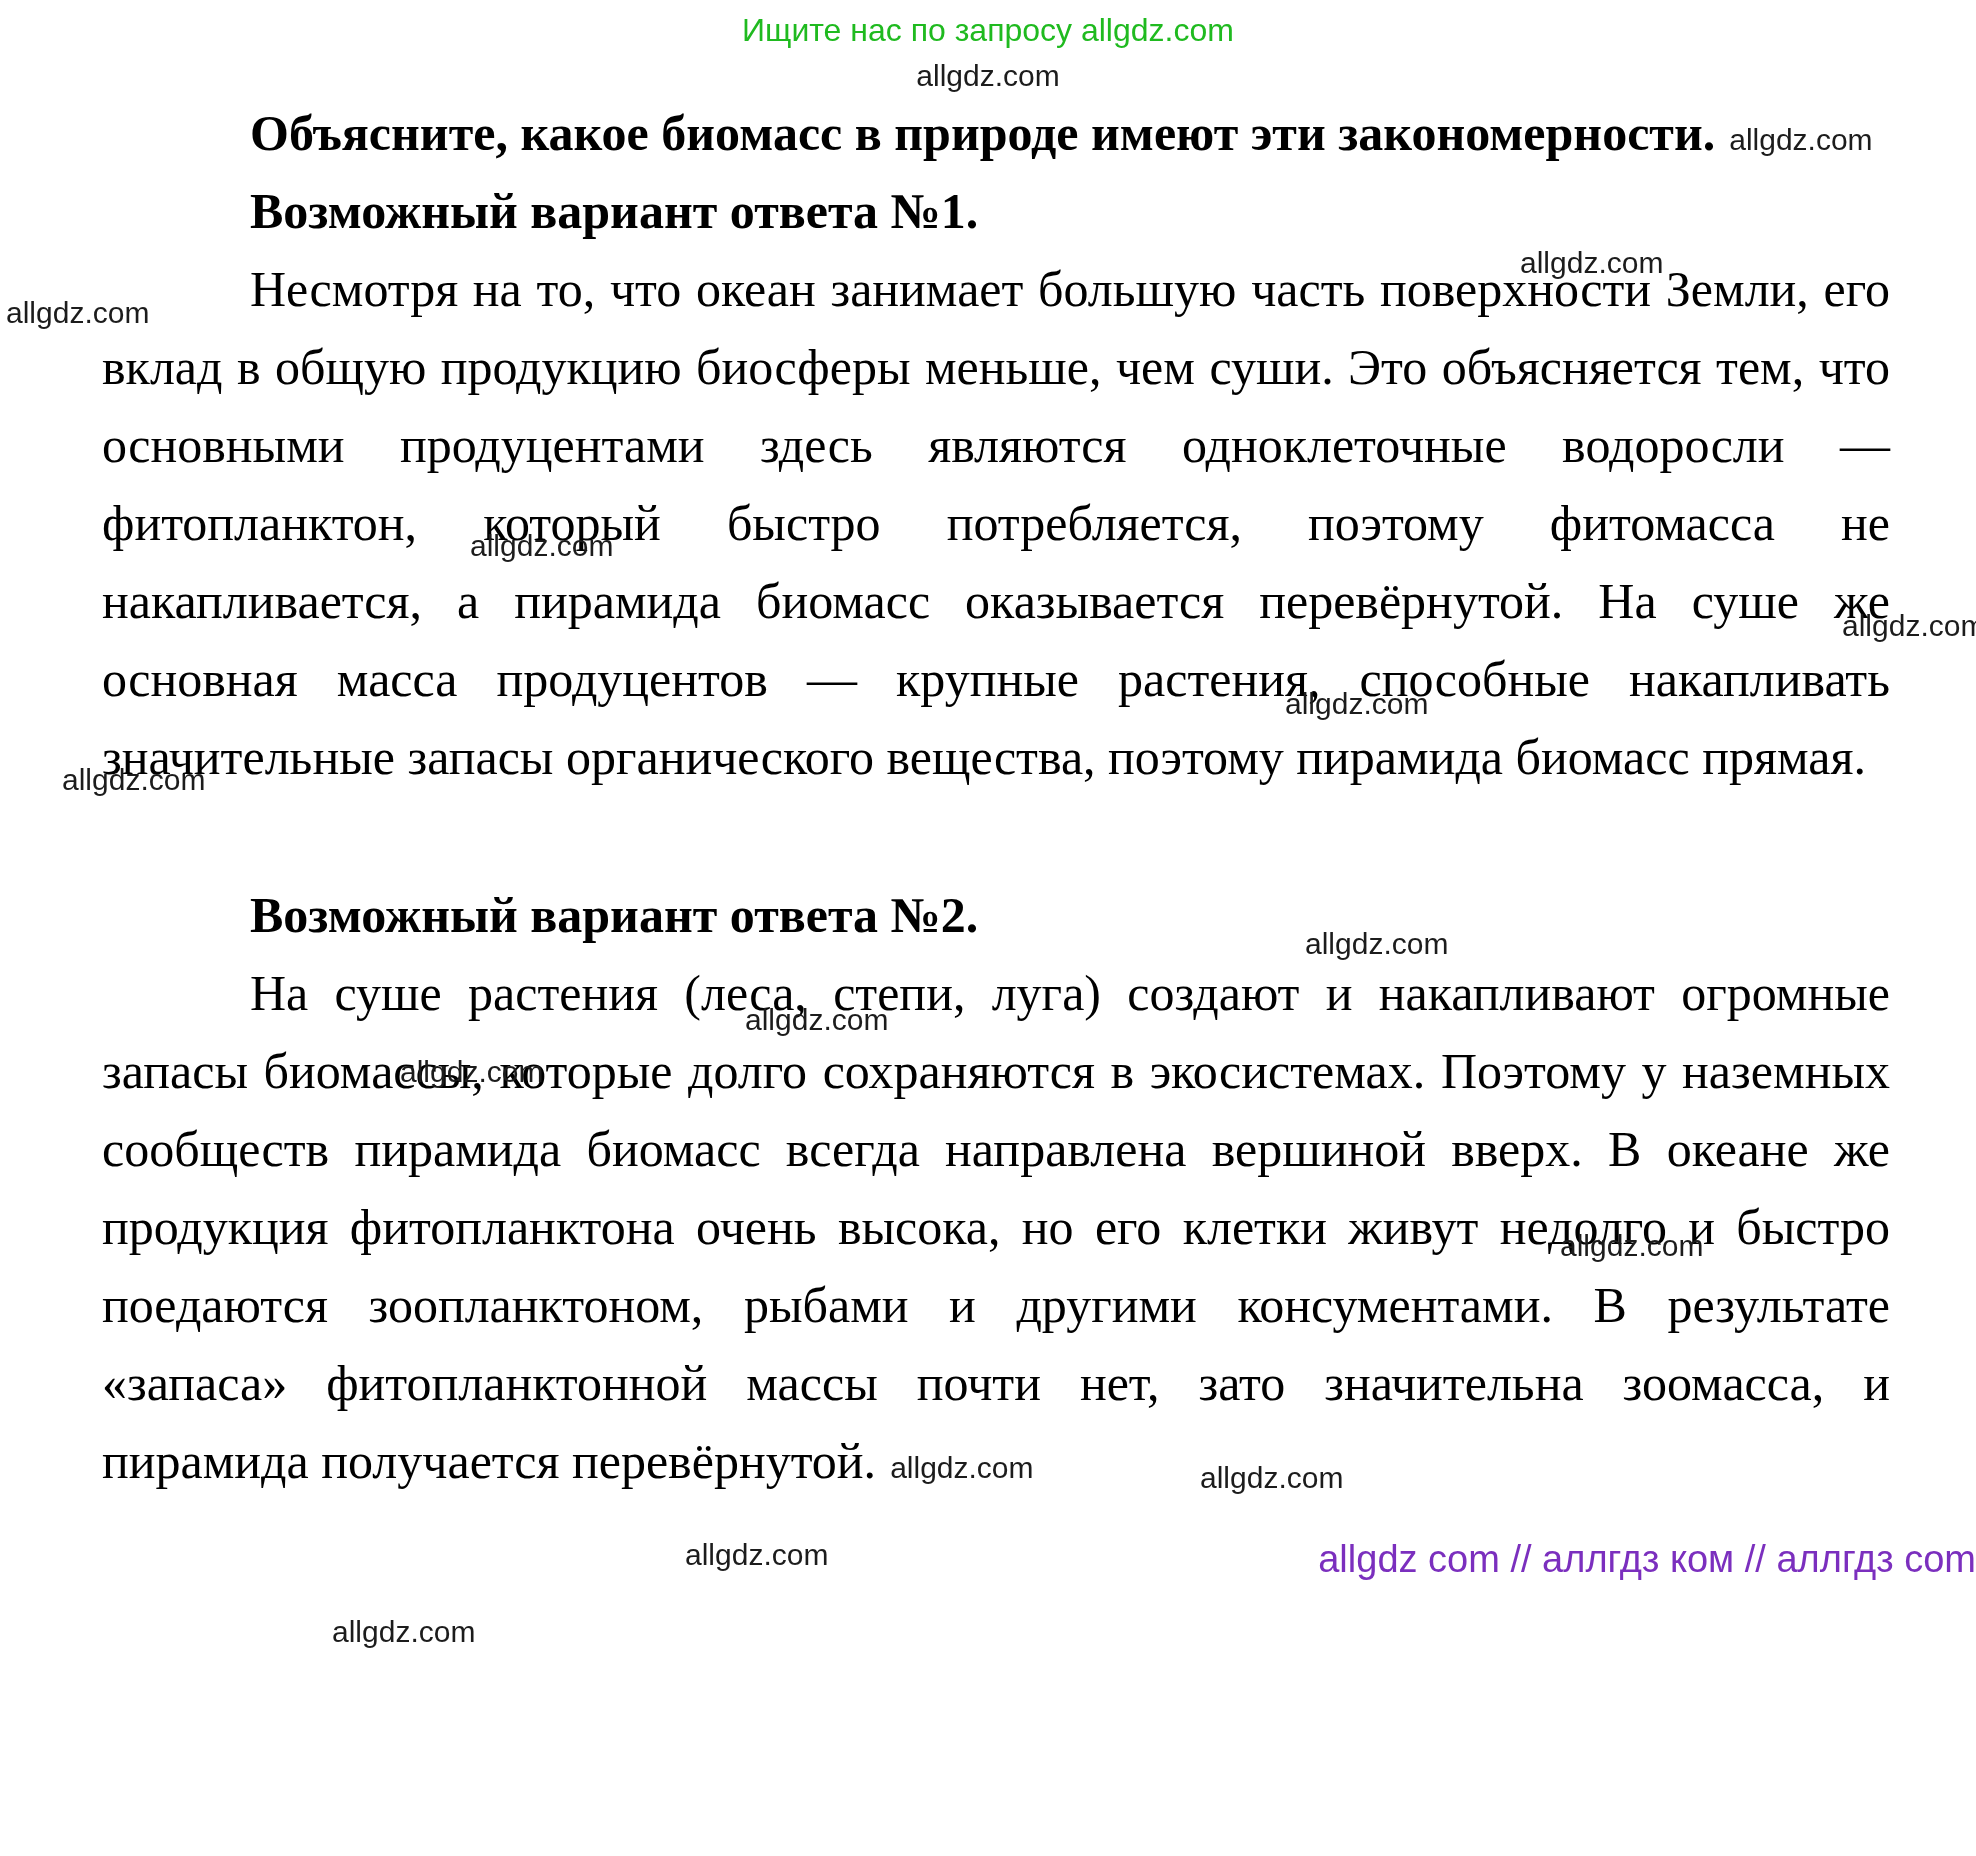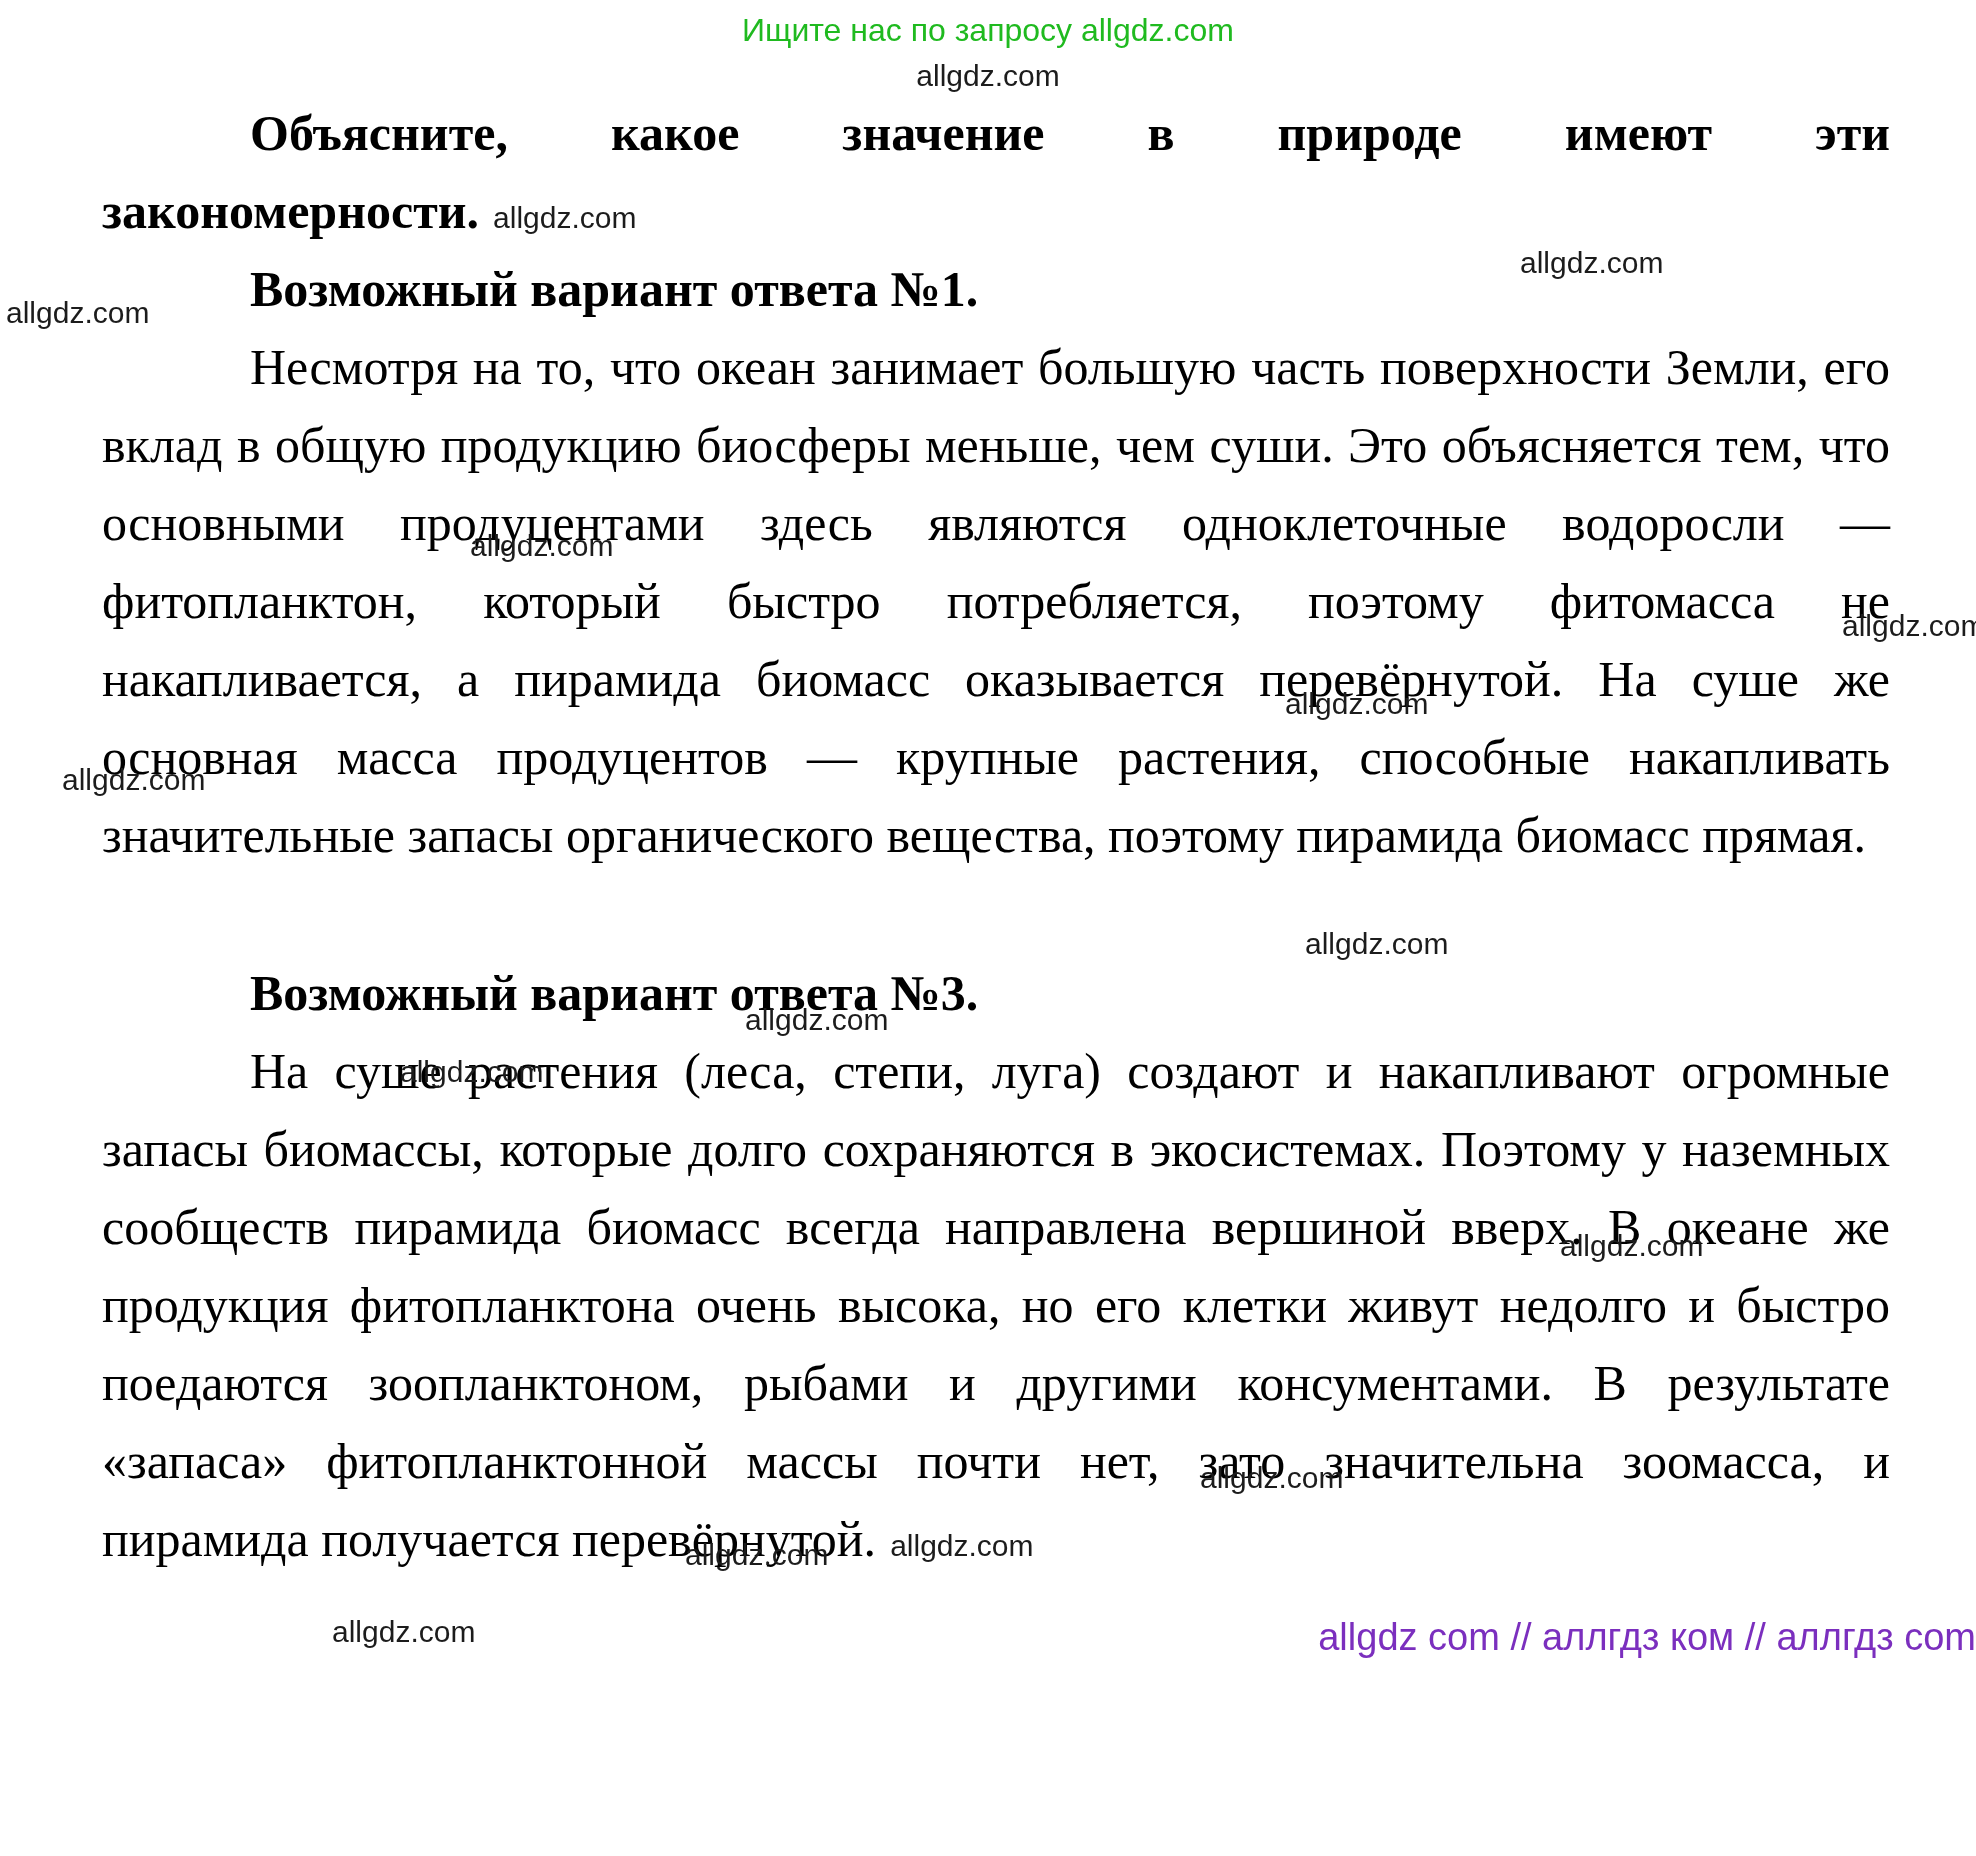--- a/index.html
+++ b/index.html
@@ -72,27 +72,27 @@
 <body>
 
 <div class="page">
 
   <div class="banner">Ищите нас по запросу allgdz.com</div>
 
   <span class="wm wm-center">allgdz.com</span>
 
   <div class="content">
 
-    <p class="para bold"><span>Объясните, какое значение в природе имеют эти закономерности.</span><span class="wm inline-wm">allgdz.com</span></p>
+    <p class="para bold"><span>Объясните, какое биомасс в природе имеют эти закономерности.</span><span class="wm inline-wm">allgdz.com</span></p>
 
     <h2 class="answer-title"><span>Возможный вариант ответа №1.</span></h2>
 
     <p class="para">Несмотря на то, что океан занимает большую часть поверхности Земли, его вклад в общую продукцию биосферы меньше, чем суши. Это объясняется тем, что основными продуцентами здесь являются одноклеточные водоросли — фитопланктон, который быстро потребляется, поэтому фитомасса не накапливается, а пирамида биомасс оказывается перевёрнутой. На суше же основная масса продуцентов — крупные растения, способные накапливать значительные запасы органического вещества, поэтому пирамида биомасс прямая.</p>
 
-    <h2 class="answer-title answer2-title"><span>Возможный вариант ответа №3.</span></h2>
+    <h2 class="answer-title answer2-title"><span>Возможный вариант ответа №2.</span></h2>
 
     <p class="para"><span>На суше растения (леса, степи, луга) создают и накапливают огромные запасы биомассы, которые долго сохраняются в экосистемах. Поэтому у наземных сообществ пирамида биомасс всегда направлена вершиной вверх. В океане же продукция фитопланктона очень высока, но его клетки живут недолго и быстро поедаются зоопланктоном, рыбами и другими консументами. В результате «запаса» фитопланктонной массы почти нет, зато значительна зоомасса, и пирамида получается перевёрнутой.</span><span class="wm inline-wm">allgdz.com</span></p>
 
   </div>
 
   <span class="wm abs" style="left:1520px; top:245px;">allgdz.com</span>
   <span class="wm abs" style="left:6px;    top:295px;">allgdz.com</span>
   <span class="wm abs" style="left:470px;  top:528px;">allgdz.com</span>
   <span class="wm abs" style="left:1842px; top:608px;">allgdz.com</span>
   <span class="wm abs" style="left:1285px; top:686px;">allgdz.com</span>

